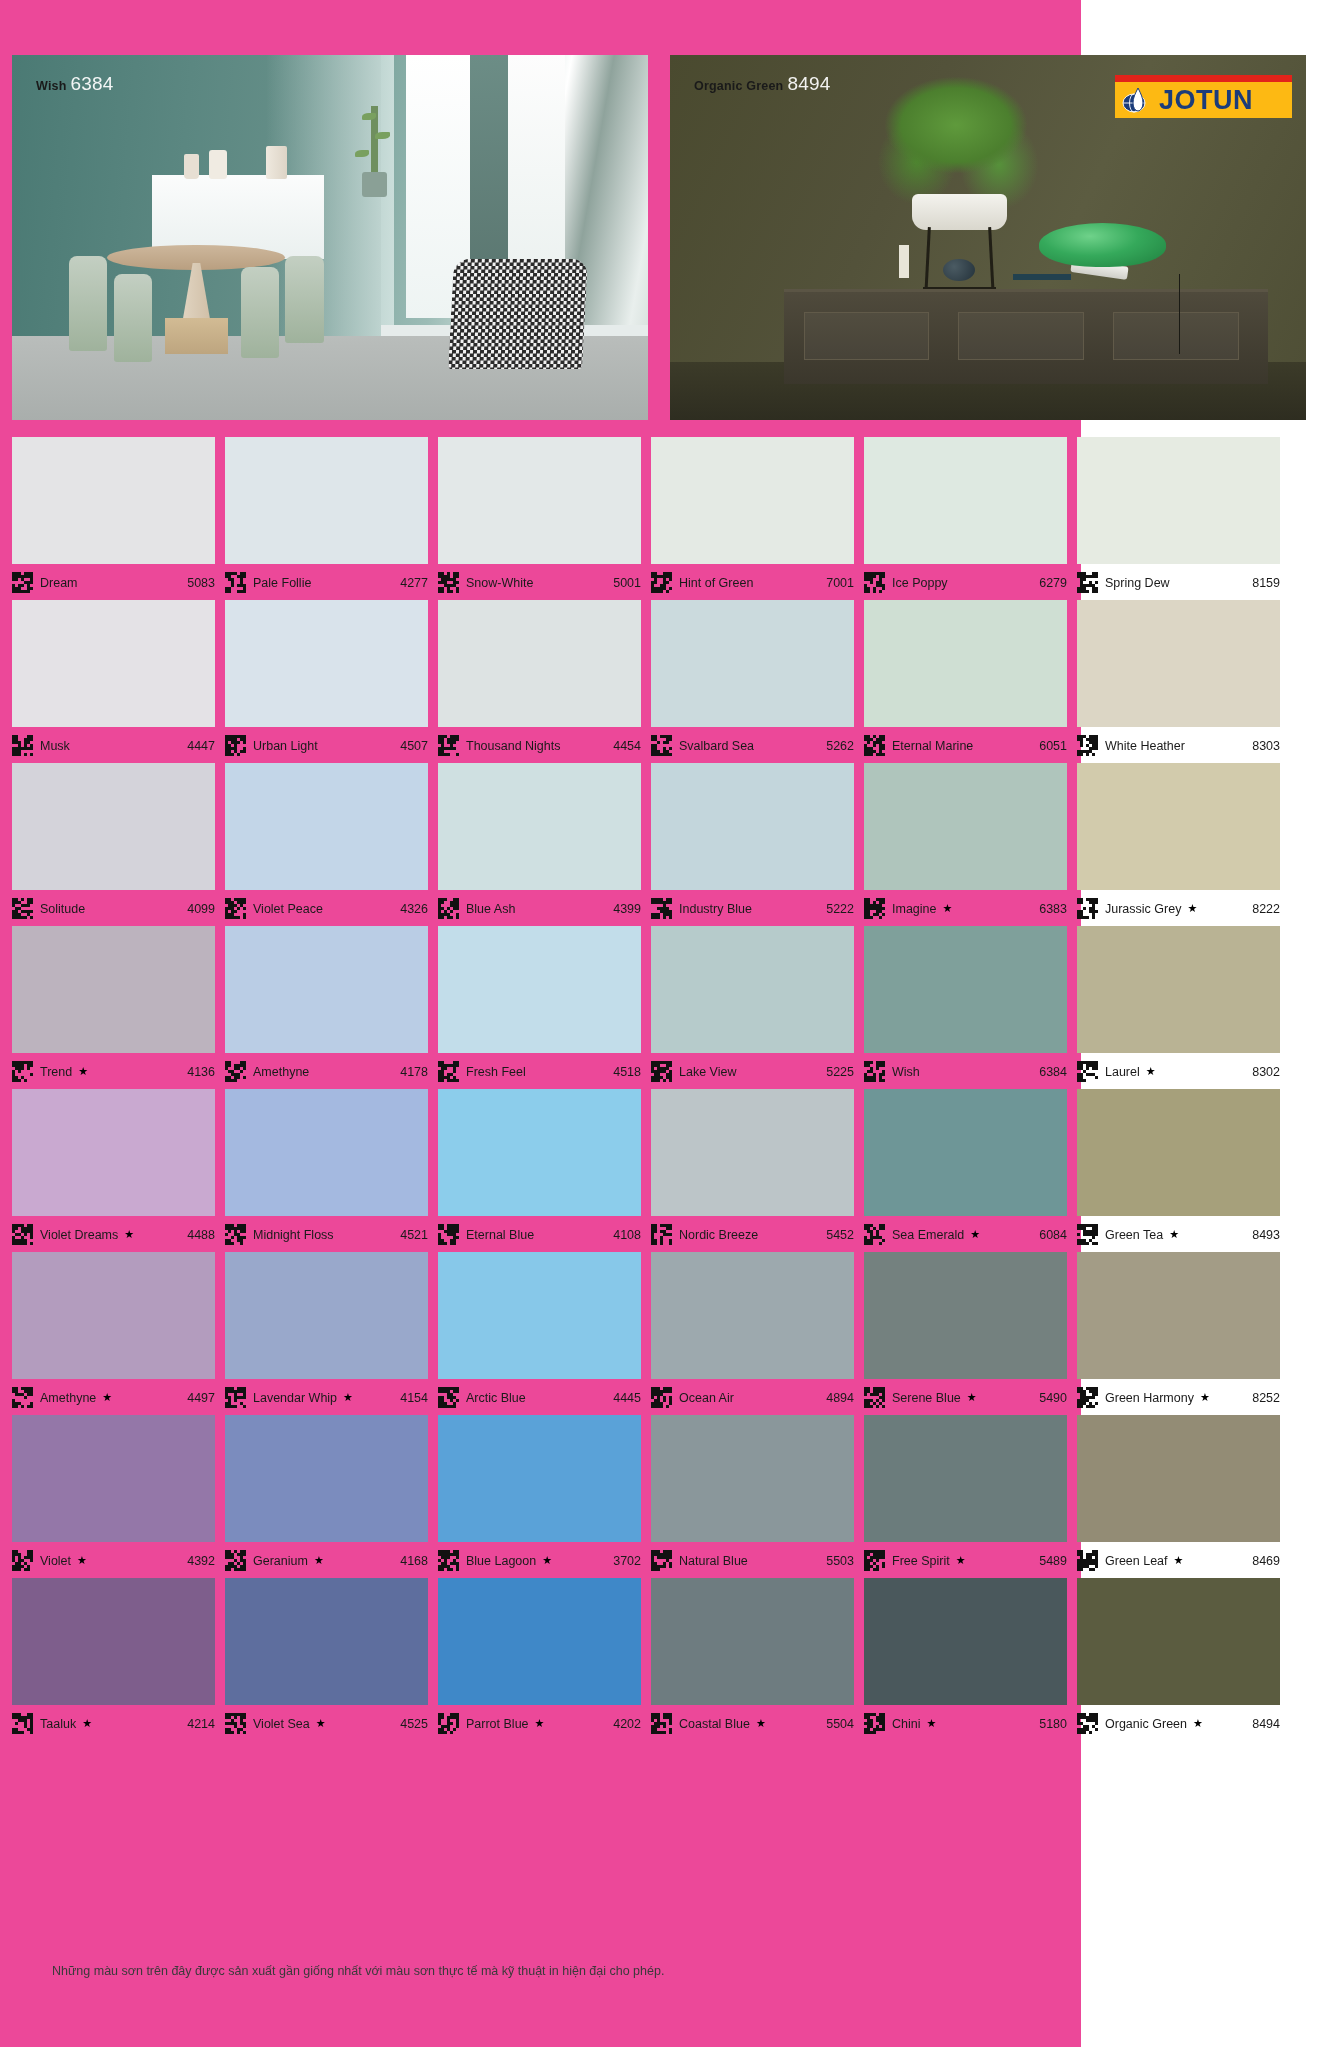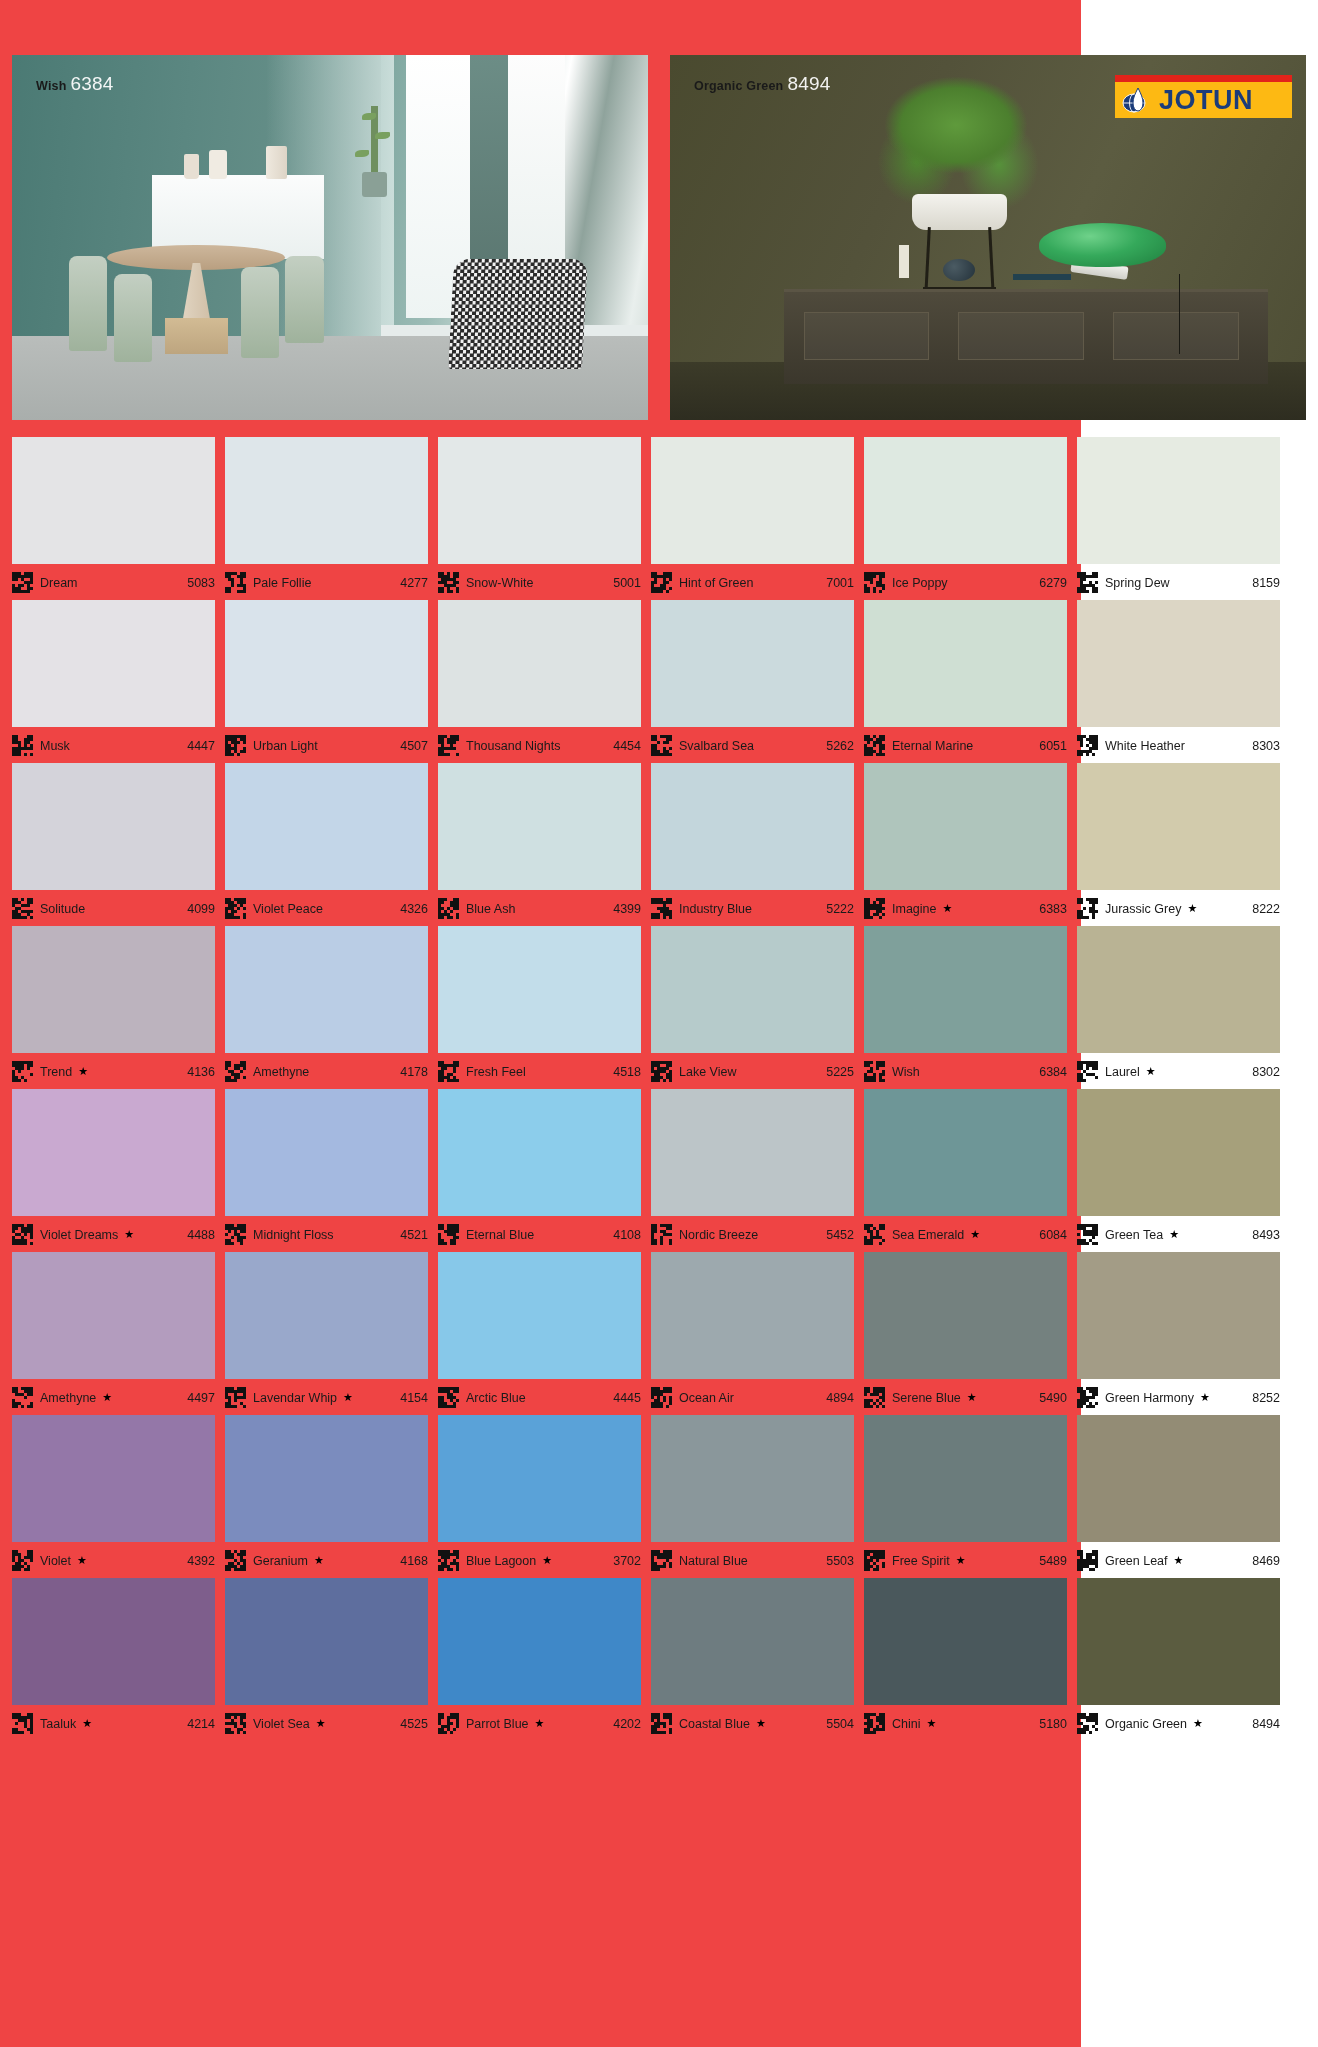--- a/index.html
+++ b/index.html
@@ -7,21 +7,21 @@
     width: 1318px;
     height: 2047px;
     background: #ffffff;
     font-family: "Liberation Sans", sans-serif;
     overflow: hidden;
   }
   .page {
     position: relative;
     width: 1081px;
     height: 2047px;
-    background: #ef4444;
+    background: #ec4899;
   }
 
   
   .hero-row {
     position: absolute;
     top: 55px;
     left: 12px;
     width: 1294px;
     height: 365px;
     display: flex;
@@ -2334,15 +2334,16 @@
             </svg>
             <span class="nm">Organic Green</span>
             <span class="star">★</span>
             <span class="code">8494</span>
           </div>
         </div>
       </div>
     </div>
 
   <div class="footer">
+    <div>Những màu sơn trên đây được sản xuất gần giống nhất với màu sơn thực tế mà kỹ thuật in hiện đại cho phép.</div>
   </div>
 
 </div>
 
 </body></html>

